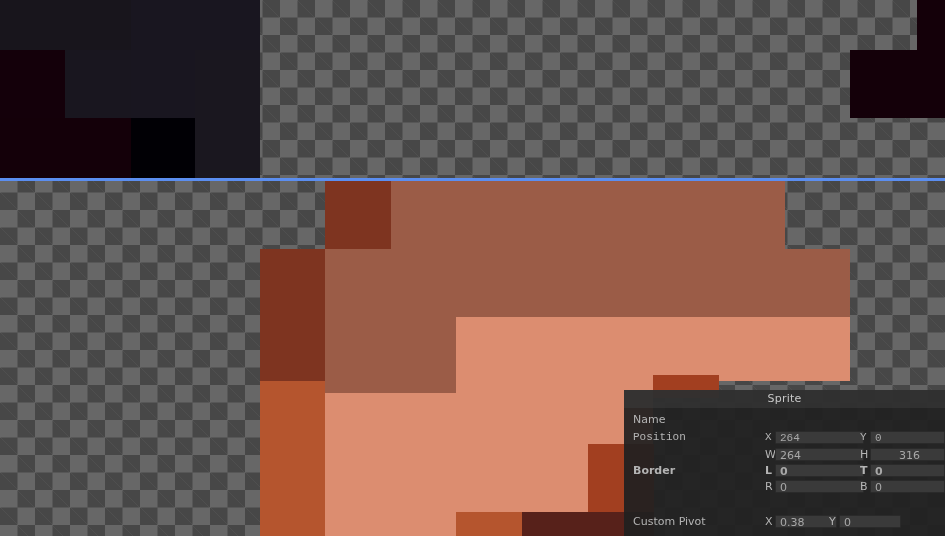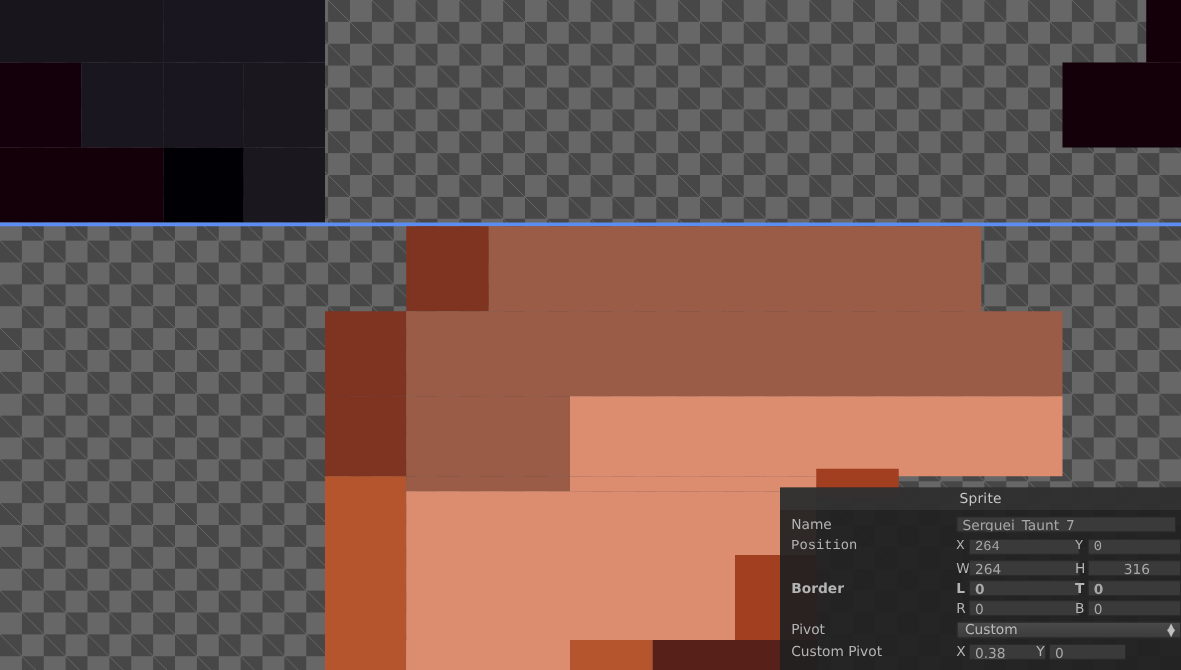--- a/index.html
+++ b/index.html
@@ -191,21 +191,20 @@
 
   <div class="panel">
     <div class="panel-bg"></div>
 
     <div class="panel-header">
       <span>Sprite</span>
     </div>
 
     <div class="row" style="top:21px;">
       <span class="lbl">Name</span>
-      <div class="field" style="left:141px;width:176px;">Serguei_Taunt_7</div>
     </div>
 
     <div class="row" style="top:39px;font-family:Liberation Mono, monospace;">
       <span class="lbl">Position</span>
       <span class="axis" style="left:141px;">X</span>
       <div class="field" style="left:151px;width:89px;">264</div>
       <span class="axis" style="left:236px;">Y</span>
       <div class="field" style="left:246px;width:75px;">0</div>
     </div>
 
@@ -224,30 +223,20 @@
       <div class="field" style="left:246px;width:75px;">0</div>
     </div>
 
     <div class="row" style="top:88px;">
       <span class="axis" style="left:141px;">R</span>
       <div class="field" style="left:151px;width:89px;">0</div>
       <span class="axis" style="left:236px;">B</span>
       <div class="field" style="left:246px;width:75px;">0</div>
     </div>
 
-    <div class="row" style="top:105px;">
-      <span class="lbl">Pivot</span>
-      <div class="dropdown" style="left:141px;width:180px;">
-        <span>Custom</span>
-        <span class="dd-arrows">
-          <span>▲</span>
-            <span>▼</span>
-        </span>
-      </div>
-    </div>
 
     <div class="row" style="top:123px;">
       <span class="lbl">Custom Pivot</span>
       <span class="axis" style="left:141px;">X</span>
       <div class="field" style="left:151px;width:62px;text-decoration:underline;">0.38</div>
       <span class="axis" style="left:205px;">Y</span>
       <div class="field" style="left:215px;width:62px;">0</div>
     </div>
 
   </div>

